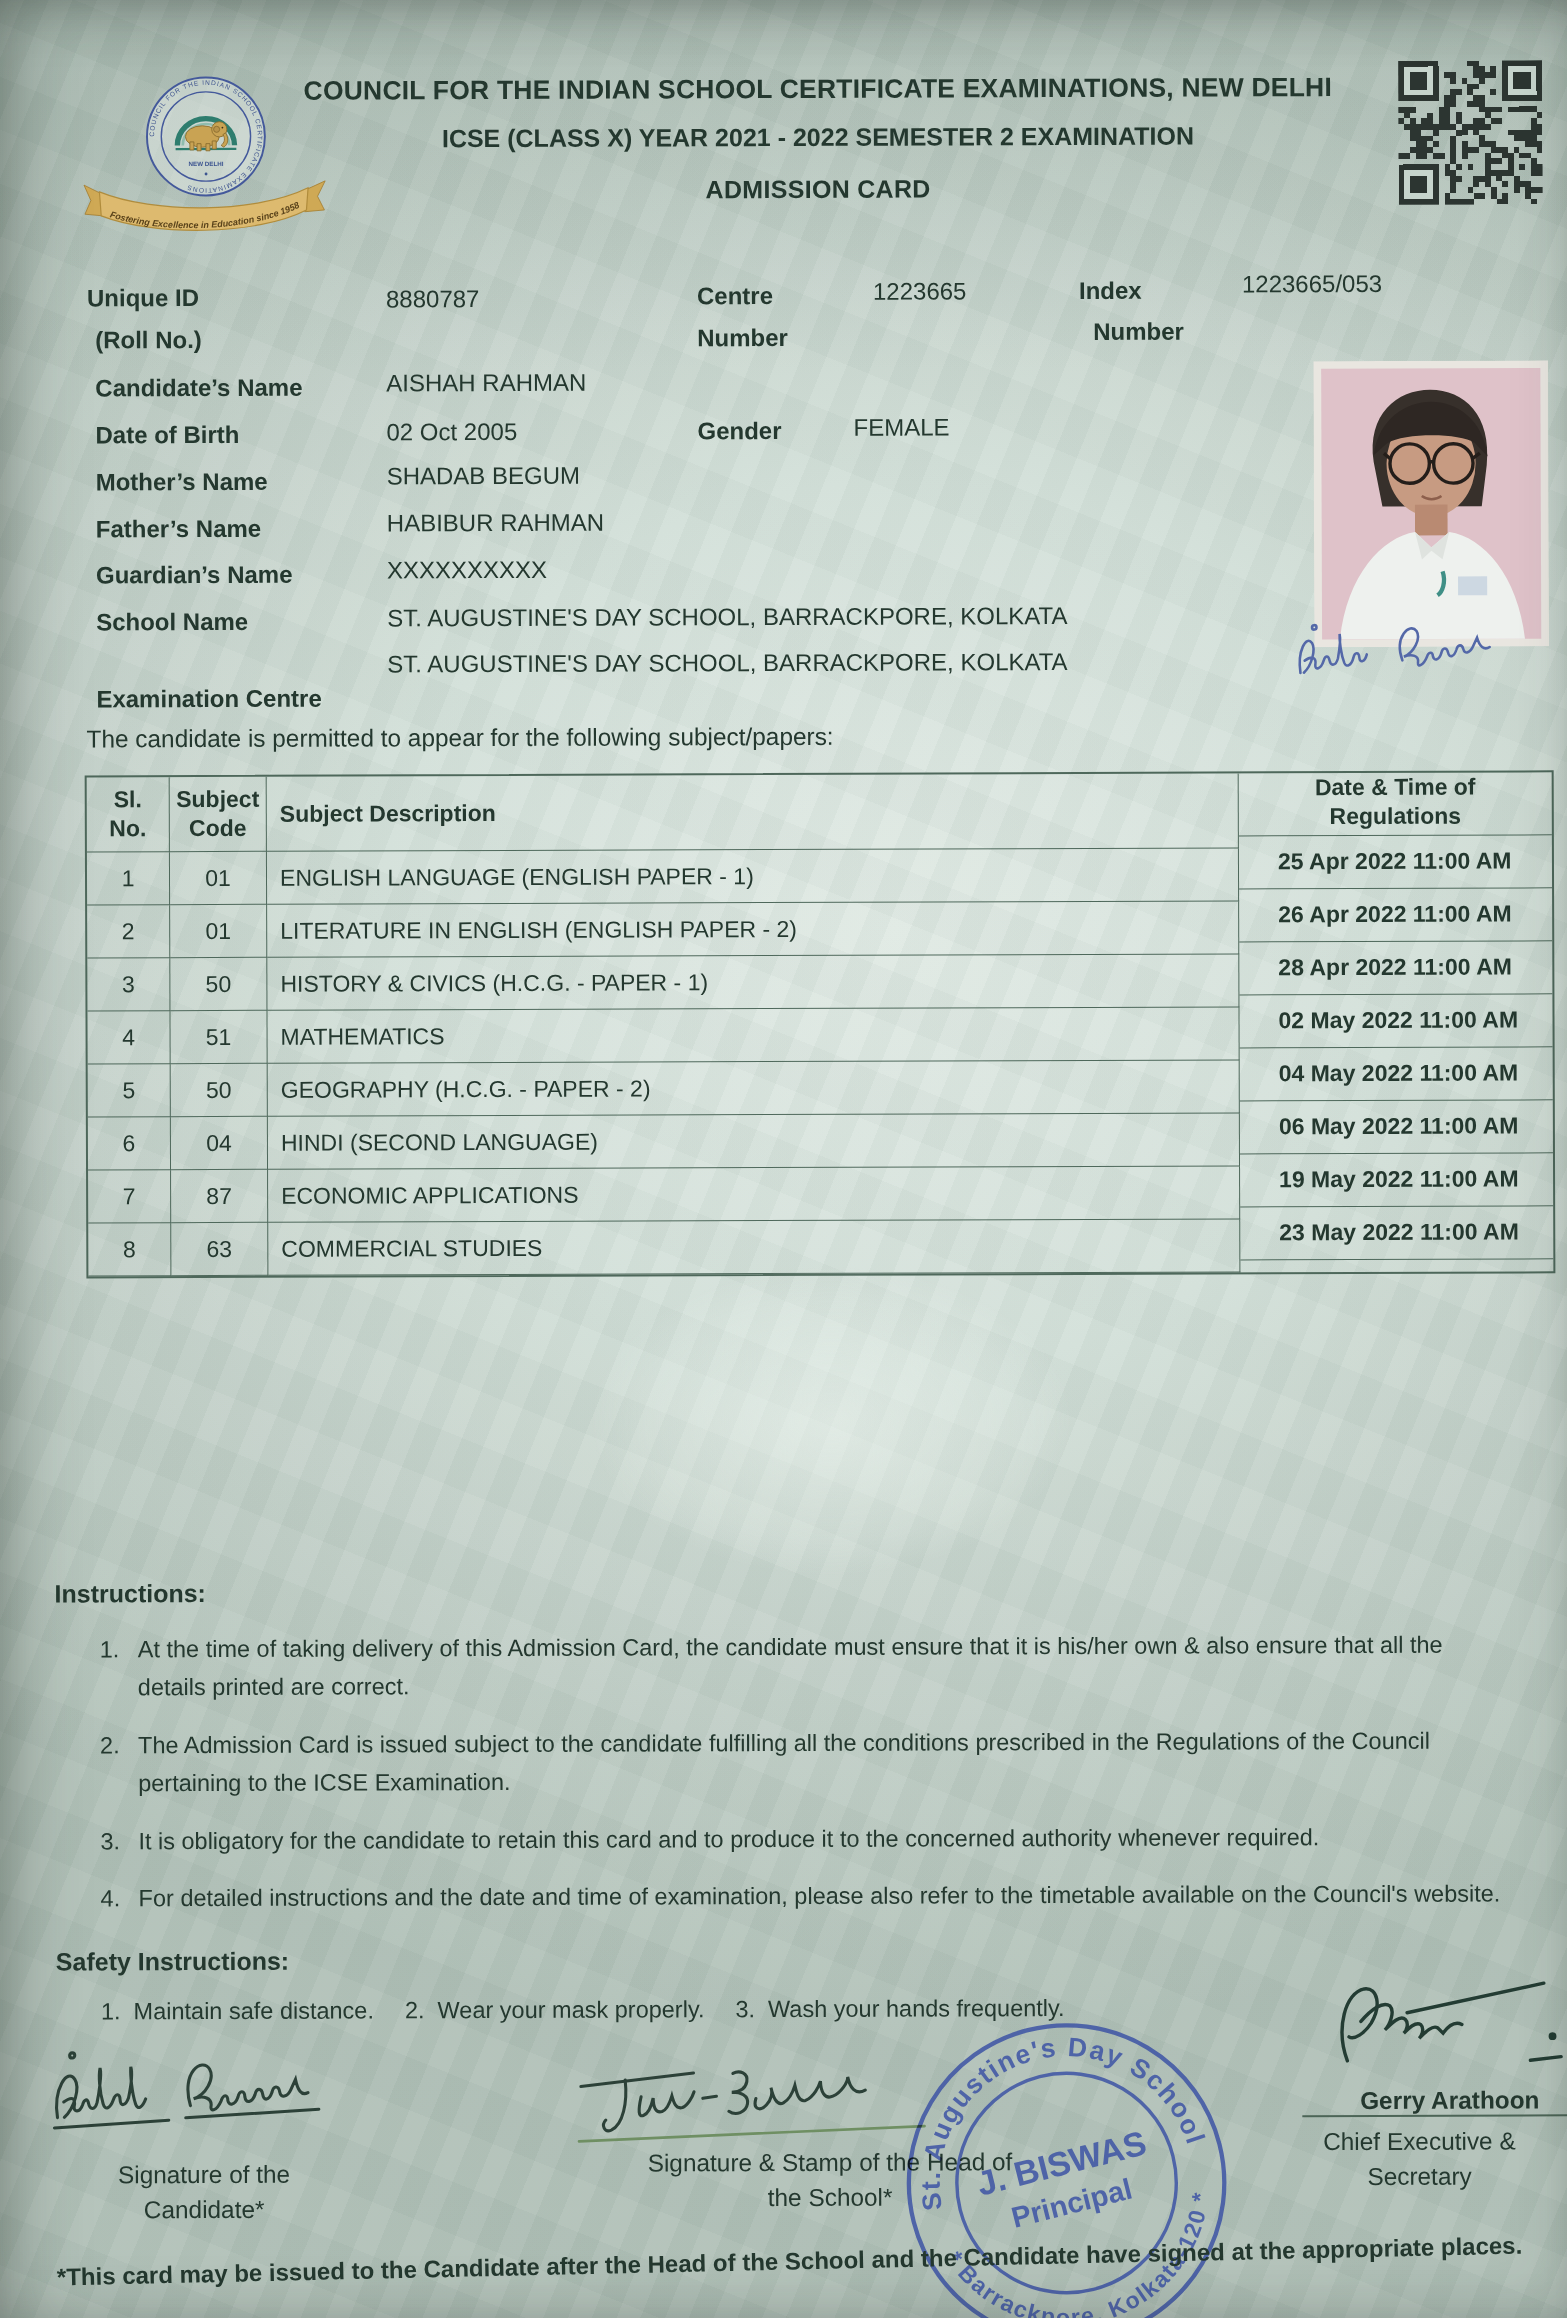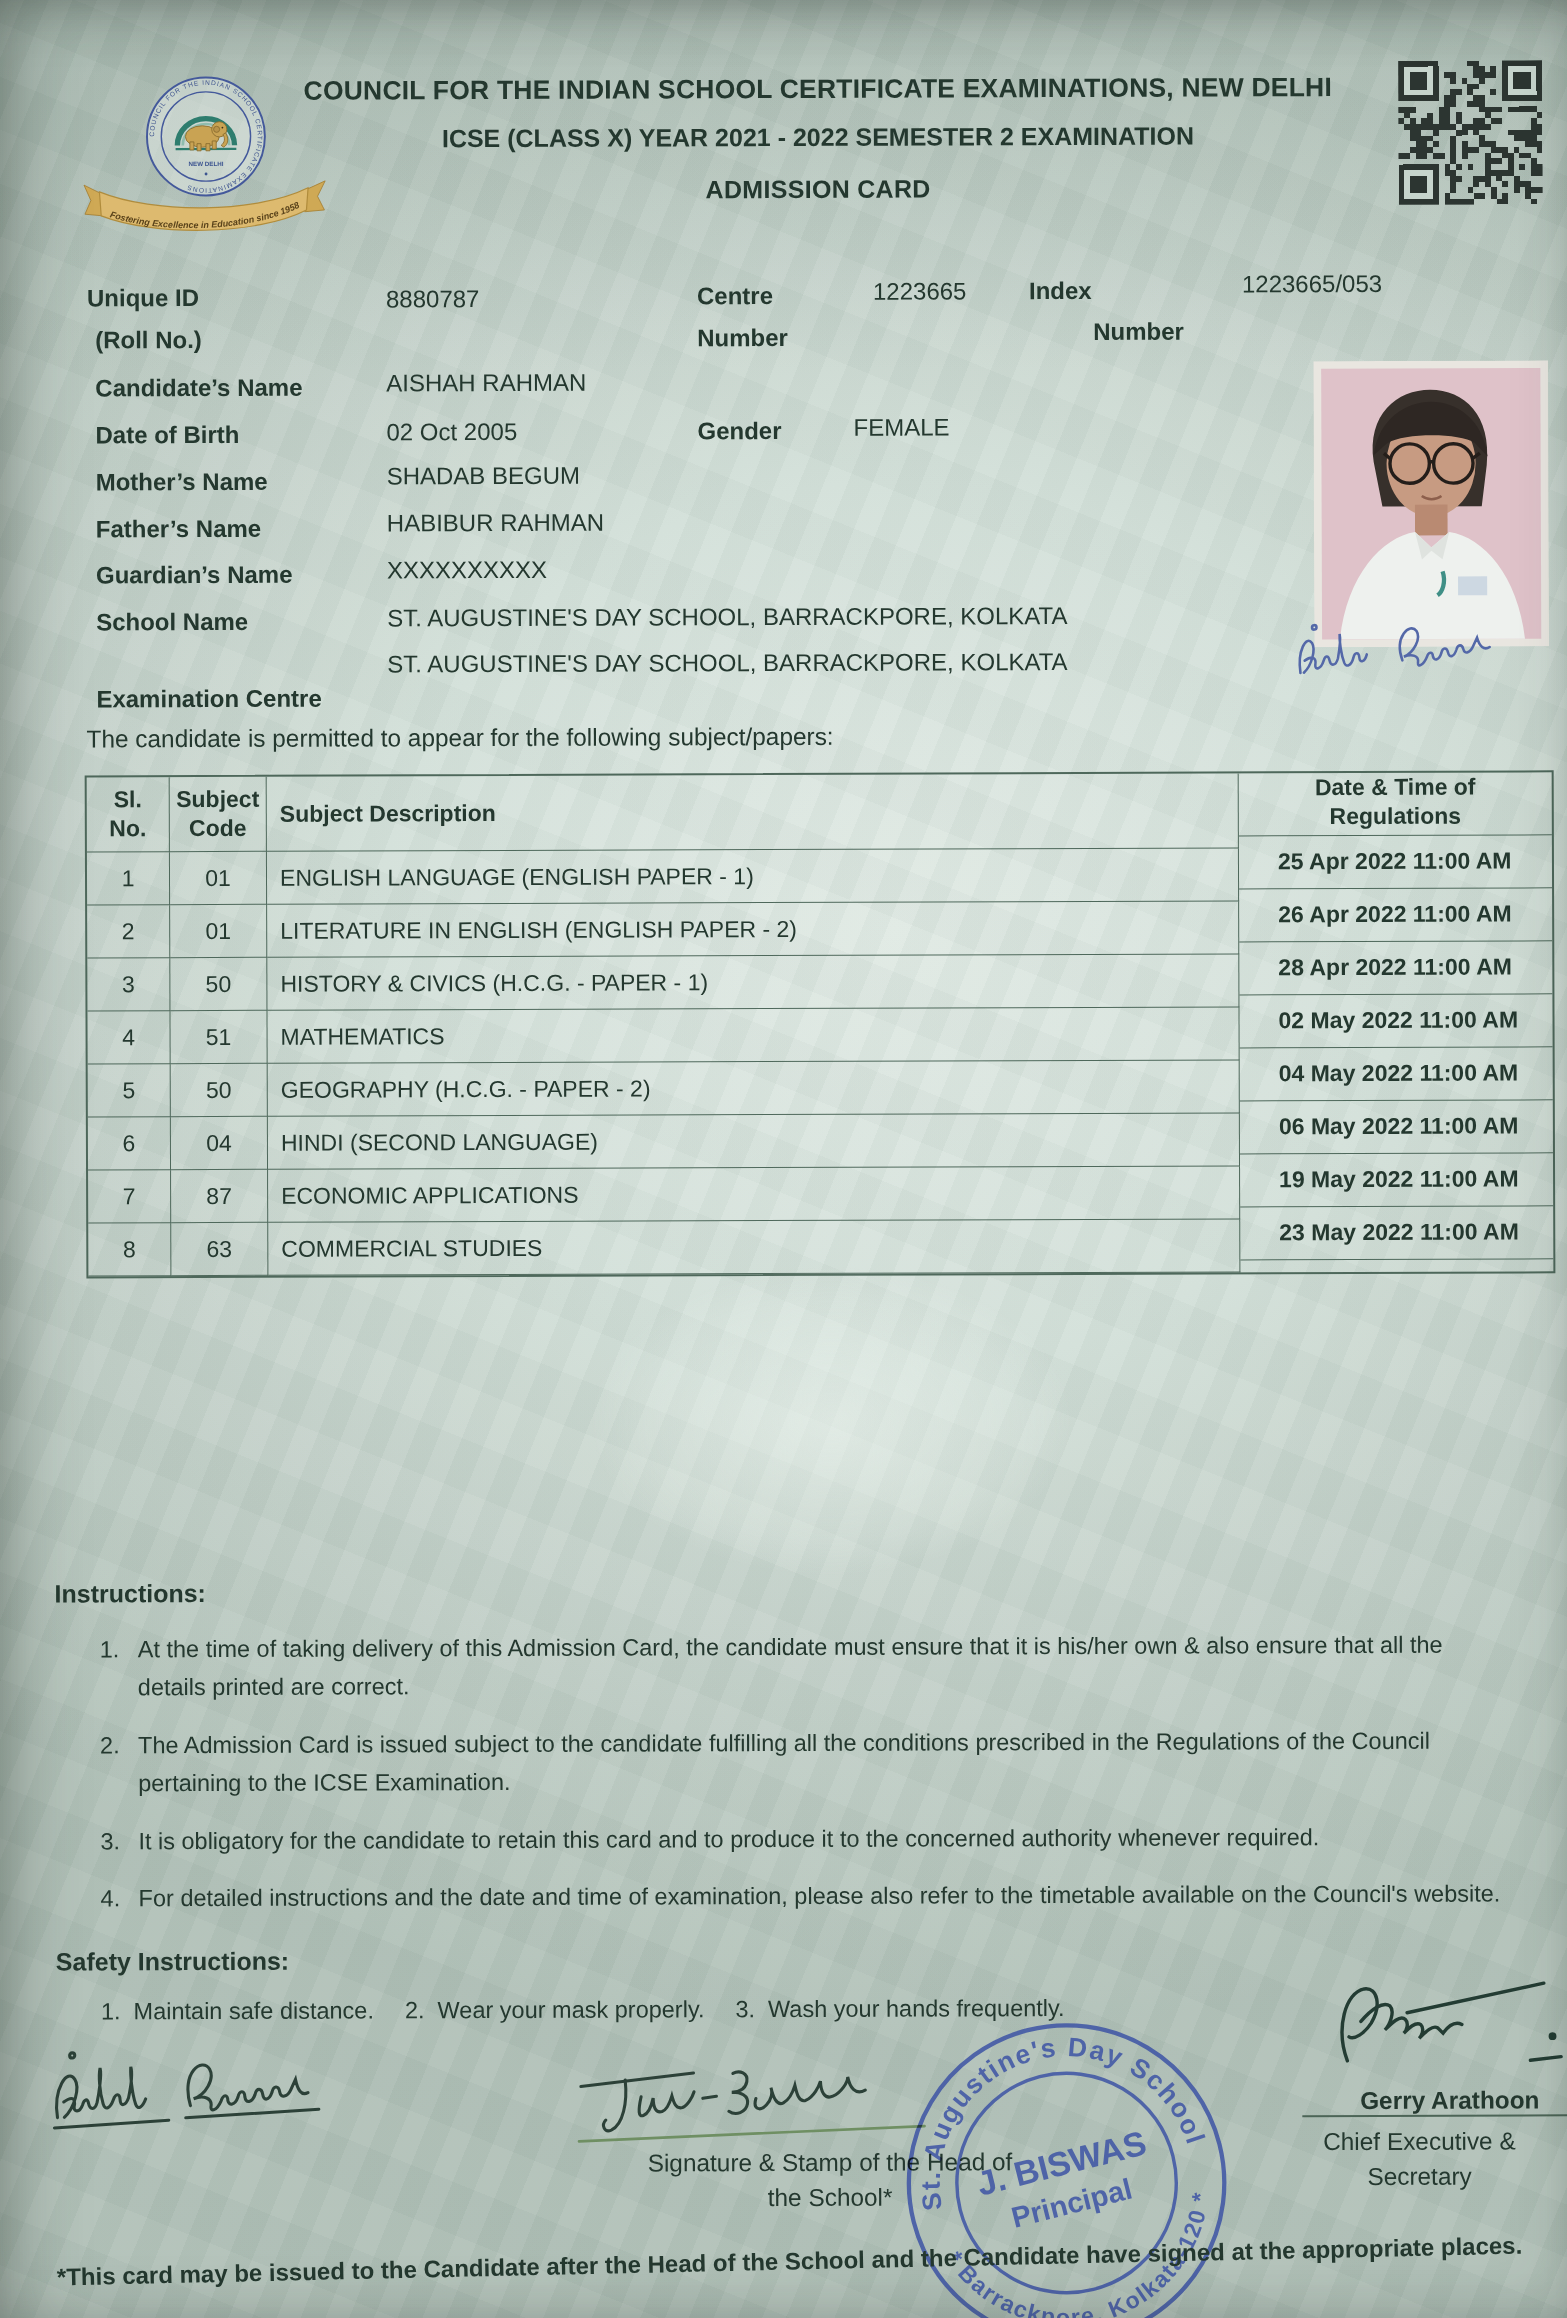--- a/index.html
+++ b/index.html
@@ -328,21 +328,21 @@
           <rect x="2" y="20" width="3" height="3" fill="#2c3531"></rect>
         </svg>
     </div>
 
     <div class="flabel" style="left:90px;top:282px">Unique ID</div>
     <div class="flabel" style="left:98px;top:324px">(Roll No.)</div>
     <div class="fval" style="left:389px;top:284px">8880787</div>
     <div class="flabel" style="left:700px;top:282px">Centre</div>
     <div class="flabel" style="left:700px;top:324px">Number</div>
     <div class="fval" style="left:876px;top:278px">1223665</div>
-    <div class="flabel" style="left:1032px;top:278px">Index</div>
+    <div class="flabel" style="left:1082px;top:278px">Index</div>
     <div class="flabel" style="left:1096px;top:319px">Number</div>
     <div class="fval" style="left:1245px;top:272px">1223665/053</div>
 
     <div class="flabel" style="left:98px;top:372px">Candidate’s Name</div>
     <div class="fval" style="left:389px;top:368px">AISHAH RAHMAN</div>
 
     <div class="flabel" style="left:98px;top:419px">Date of Birth</div>
     <div class="fval" style="left:389px;top:417px">02 Oct 2005</div>
     <div class="flabel" style="left:700px;top:417px">Gender</div>
     <div class="fval" style="left:856px;top:414px">FEMALE</div>
@@ -573,20 +573,24 @@
 
     <svg class="sig-svg" style="left:45px;top:2042px;transform:rotate(-2deg);" width="282" height="107" viewBox="0 0 330 125">
       <g fill="none" stroke="#2c4138" stroke-width="3.6" stroke-linecap="round">
         <circle cx="30" cy="8" r="3"></circle>
         <path d="M10,80 C6,46 24,22 32,36 C38,46 30,70 18,80 M18,62 C30,54 32,60 30,68 C29,74 36,76 40,66 C42,60 46,58 47,65 C48,72 54,74 57,64 C59,56 64,32 62,24 C60,32 60,50 64,66 C66,74 72,72 76,62 C79,54 84,54 84,62 C84,70 90,70 94,60 C96,52 100,32 98,24 C97,34 98,54 102,68 C104,75 110,72 114,62"></path>
         <path d="M6,92 L140,88"></path>
         <path d="M166,72 C156,32 182,16 190,30 C196,42 184,60 170,64 C182,60 192,64 190,74 C189,80 196,80 202,68 C205,60 210,60 210,68 C211,74 218,74 222,64 C224,56 230,56 230,64 C231,72 238,72 242,62 C244,54 250,54 251,62 C252,70 258,70 262,60 C264,52 270,52 271,60 C272,68 280,66 284,58 L290,46 C292,58 296,66 304,62"></path>
         <path d="M160,86 L316,82"></path>
       </g>
     </svg>
+    <div class="sig-label" style="left:68px;top:2155px;width:265px;">
+      <div>Signature of the</div>
+      <div>Candidate*</div>
+    </div>
 
     <svg class="sig-svg" style="left:561px;top:2059px;transform:rotate(-1.5deg);" width="368" height="86" viewBox="0 0 430 100">
       <g fill="none" stroke="#2c4138" stroke-width="3.6" stroke-linecap="round">
         <path d="M20,26 L152,14"></path>
         <path d="M72,20 C74,46 68,72 54,78 C46,81 42,72 48,66"></path>
         <path d="M90,40 C86,56 86,64 92,62 C98,60 102,50 104,42 C104,52 106,60 114,58 C120,56 124,46 126,40 C128,48 130,56 138,54 C144,52 150,42 152,36"></path>
         <path d="M162,44 L178,42"></path>
         <path d="M198,16 C206,12 216,16 214,26 C212,36 202,38 196,38 C206,38 216,42 214,52 C212,62 200,66 192,60"></path>
         <path d="M224,46 C220,58 228,62 236,54 C242,48 244,40 242,34 C244,44 248,56 256,52 C264,48 268,38 270,32 C272,42 274,52 282,50 C292,46 298,34 300,28 C300,40 304,50 314,46 C324,42 332,30 332,24 C334,36 340,46 352,40"></path>
         <path d="M16,90 L420,84" stroke="#6f8f63" stroke-width="3.2"></path>

